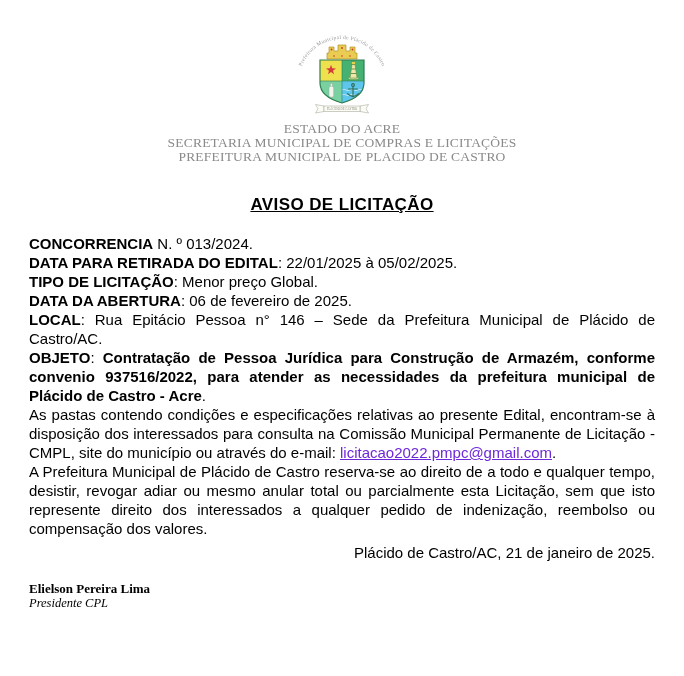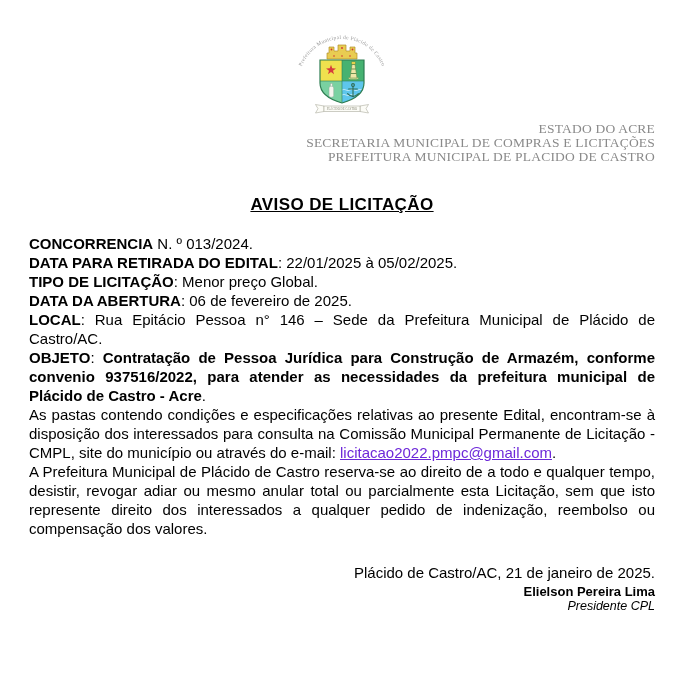--- a/index.html
+++ b/index.html
@@ -10,21 +10,21 @@
     color: #000000;
     font-family: "Liberation Sans", sans-serif;
     overflow: hidden;
   }
   .page { padding: 30px 29px 0 29px; }
 
   .crest { display: block; margin: 0 auto; }
 
   .org-header {
     margin-top: 6px;
-    text-align: right;
+    text-align: center;
     font-family: "Liberation Serif", serif;
     color: #8a8a8a;
     font-size: 13.5px;
     line-height: 14px;
     letter-spacing: 0.2px;
   }
 
   .doc-title {
     margin-top: 31px;
     text-align: center;
@@ -38,30 +38,30 @@
     margin-top: 19px;
     font-size: 15px;
     line-height: 19px;
   }
   p.bline { margin: 0; text-align: justify; }
   p.bline b { font-weight: bold; }
 
   a.email { color: #6d28d9; text-decoration: underline; cursor: pointer; }
 
   .dateline {
-    margin-top: 25px;
+    margin-top: 5px;
     text-align: right;
     font-size: 15px;
     line-height: 19px;
   }
 
   .signature {
-    margin-top: 2px;
-    text-align: right;
-    font-family: Liberation Sans, sans-serif;
+    margin-top: 19px;
+    text-align: left;
+    font-family: Liberation Serif, serif;
   }
   .sig-name { font-weight: bold; font-size: 13px; line-height: 15px; }
   .sig-role { font-style: italic; font-size: 12.5px; line-height: 14px; }
   .sig-dec  { font-style: italic; font-size: 13px; line-height: 15px; }
 
   .arc-text { letter-spacing: 0.3px; }
 </style>
 </head>
 <body>
 

